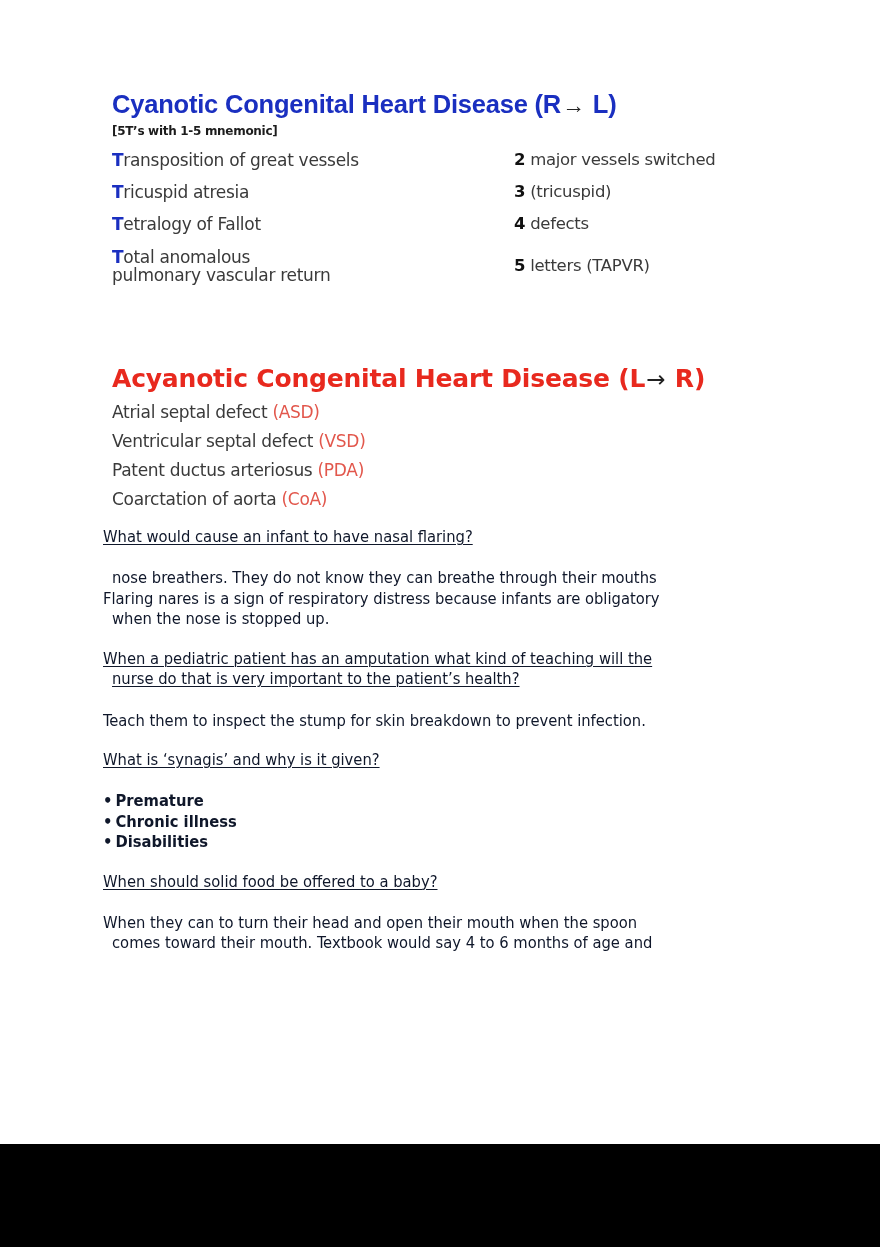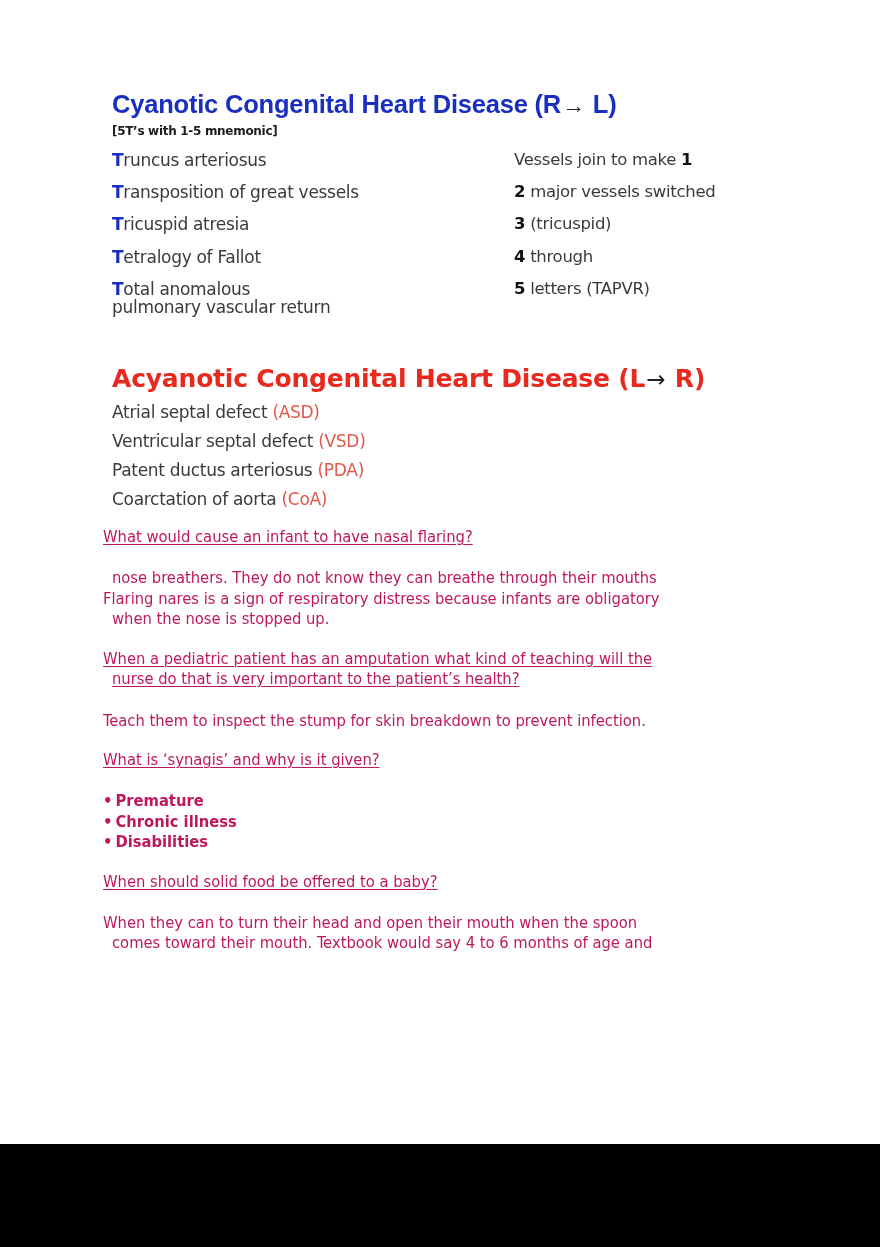--- a/index.html
+++ b/index.html
@@ -55,21 +55,21 @@
   }
   .cy-rows {
     margin-top: 14px;
     position: relative;
   }
   .cy-row {
     display: flex;
     align-items: flex-start;
     margin-bottom: 14px;
   }
-  .cy-row:last-child { margin-bottom: 0; }
+  .cy-row:last-child { margin-bottom: 0; align-items: center; }
   .cy-left {
     width: 402px;
     flex: 0 0 402px;
     font-size: 17px;
     color: #3a3a3a;
     line-height: 1.08;
     letter-spacing: -0.3px;
   }
   .cy-left .tee {
     color: #1a2fc0;
@@ -119,21 +119,21 @@
 
   
   #qa-body {
     position: absolute;
     left: 103px;
     top: 527px;
     width: 700px;
     font-family: "DejaVu Sans Condensed", "DejaVu Sans", sans-serif;
     font-stretch: condensed;
     font-size: 16.4px;
-    color: #be185d;
+    color: #0f172a;
     line-height: 1.245;
   }
   .qa-block {
     margin-bottom: 0;
   }
   .q-head {
     text-decoration: underline;
     text-underline-offset: 2px;
     text-decoration-thickness: 1px;
     margin-bottom: 0;
@@ -167,38 +167,34 @@
 
   <div class="slide" id="cyanotic-slide">
     <div class="cy-title">
       <span>Cyanotic Congenital Heart Disease (R</span><span class="arrow">→</span> <span>L)</span>
     </div>
 
     <div class="cy-sub">[5T’s with 1-5 mnemonic]</div>
 
     <div class="cy-rows">
 
-      <div class="cy-row">
-        <div class="cy-left"><span class="tee">T</span><span>runcus arteriosus</span></div>
-        <div class="cy-right"><span>Vessels join to make </span><span class="num">1</span><span></span></div>
-      </div>
 
       <div class="cy-row">
         <div class="cy-left"><span class="tee">T</span><span>ransposition of great vessels</span></div>
         <div class="cy-right"><span></span><span class="num">2</span><span> major vessels switched</span></div>
       </div>
 
       <div class="cy-row">
         <div class="cy-left"><span class="tee">T</span><span>ricuspid atresia</span></div>
         <div class="cy-right"><span></span><span class="num">3</span><span> (tricuspid)</span></div>
       </div>
 
       <div class="cy-row">
         <div class="cy-left"><span class="tee">T</span><span>etralogy of Fallot</span></div>
-        <div class="cy-right"><span></span><span class="num">4</span><span> through</span></div>
+        <div class="cy-right"><span></span><span class="num">4</span><span> defects</span></div>
       </div>
 
       <div class="cy-row">
         <div class="cy-left"><span class="tee">T</span><span>otal anomalous</span><br><span>pulmonary vascular return</span></div>
         <div class="cy-right"><span></span><span class="num">5</span><span> letters (TAPVR)</span></div>
       </div>
 
     </div>
   </div>
 

